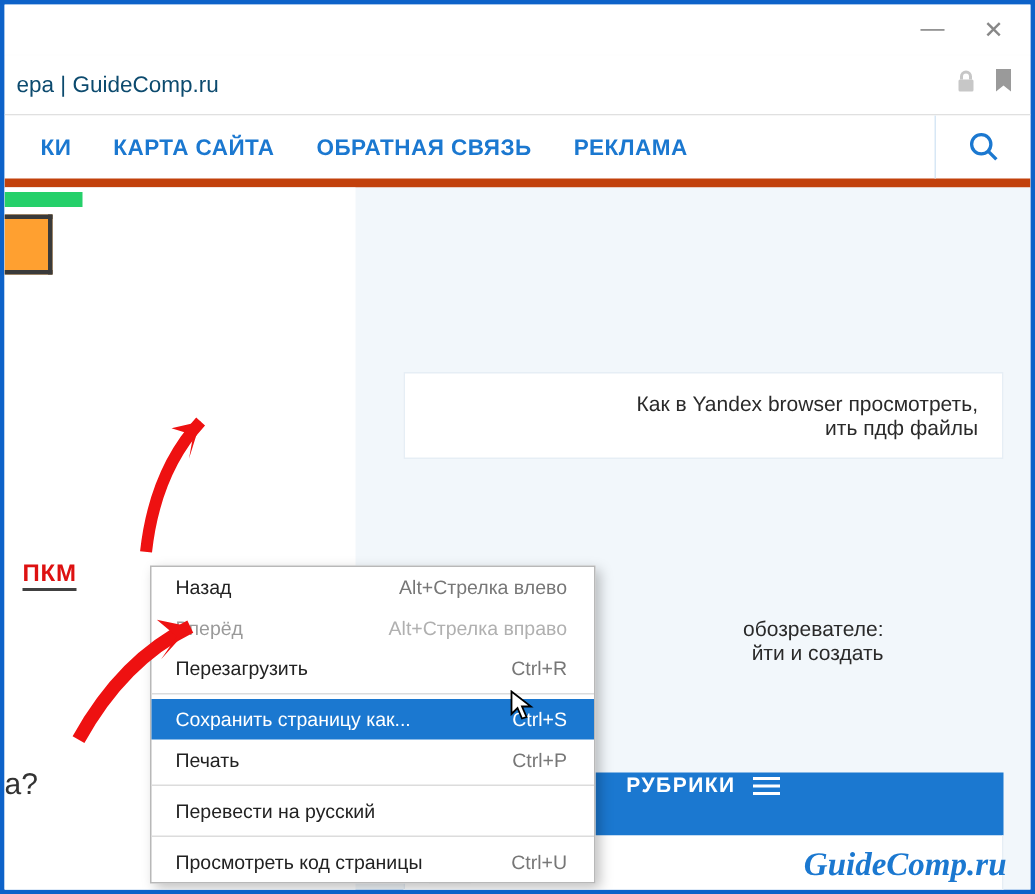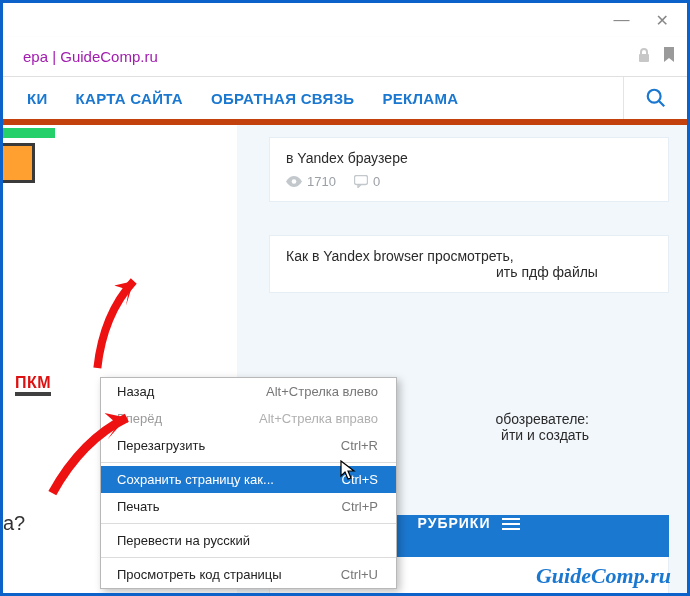--- a/index.html
+++ b/index.html
@@ -17,21 +17,21 @@
     padding-right: 18px; gap: 28px;
   }
   .win-btn { color: #888; cursor: pointer; }
   .addrbar {
     height: 40px; background: #fff;
     display: flex; align-items: center; justify-content: space-between;
     padding: 0 12px 0 0;
     border-bottom: 1px solid #e0e0e0;
     box-shadow: 0 1px 3px rgba(0,0,0,0.05);
   }
-  .addr-text { color: #a21caf; font-size: 15px; padding-left: 20px; }
+  .addr-text { color: #0c4a6e; font-size: 15px; padding-left: 8px; }
   .addr-icons { display: flex; gap: 12px; align-items: center; }
   .lock-icon, .bookmark-icon { color: #b0b0b0; }
   .nav {
     height: 48px; background: #fff;
     border-bottom: 6px solid #c2410c;
     display: flex; align-items: center;
     padding-left: 10px;
     position: relative;
   }
   .nav-item {
@@ -64,36 +64,36 @@
     border: 3px solid #3a3a3a;
     border-left: none;
   }
   .green-strip {
     position: absolute; left: 0; top: 3px; width: 52px; height: 10px;
     background: #25d06a;
   }
   .pkm-label {
     position: absolute; left: 12px; top: 249px;
     color: #d11; font-weight: bold; font-size: 16px;
-    border-bottom: 4px solid #404040;
+    border-bottom: 2px solid #404040;
     letter-spacing: 0.5px;
   }
   .qmark {
     position: absolute; left: 0; top: 387px;
     font-size: 20px; color: #333;
   }
   .article-card {
     position: absolute; right: 18px;
     width: 400px; background: #fff;
     border: 1px solid #e6eef5;
     padding: 12px 16px;
     font-size: 14px; color: #2a2a2a;
   }
   .card1 { top: 12px; }
-  .card2 { top: 110px; }
+  .card2 { top: 123px; text-align: right; }
   .card3 { top: 280px; }
   .stats { display: flex; gap: 18px; margin-top: 8px; color: #9aa0a6; font-size: 13px; align-items: center; }
   .stat { display: flex; align-items: center; gap: 5px; }
   .sidebar-widget {
     position: absolute; right: 18px; top: 390px;
     width: 400px;
   }
   .widget-head {
     background: #1b78d0; color: #fff;
     height: 42px; display: flex; align-items: flex-start; justify-content: center;
@@ -202,39 +202,20 @@
   </div>
 
   <div class="content">
     <div class="side-fragment">
       <div class="green-strip"></div>
       <div class="orange-box"></div>
       <div class="pkm-label">ПКМ</div>
       <div class="qmark">а?</div>
     </div>
 
-    <div class="article-card card1">
-      <div>в Yandex браузере</div>
-      <div class="stats">
-        <span class="stat">
-          <svg width="16" height="11" viewBox="0 0 16 11">
-              <path d="M8 0C3 0 0 5.5 0 5.5S3 11 8 11s8-5.5 8-5.5S13 0 8 0z" fill="#c3c8cd"></path>
-              <circle cx="8" cy="5.5" r="2.3" fill="#fff"></circle>
-            </svg>
-          <span>1710</span>
-        </span>
-        <span class="stat">
-          <svg width="14" height="13" viewBox="0 0 14 13">
-              <rect x="0.5" y="0.5" width="13" height="9" rx="2" fill="none" stroke="#c3c8cd" stroke-width="1.4"></rect>
-              <path d="M4 9.5 v3 l3-3" fill="none" stroke="#c3c8cd" stroke-width="1.4"></path>
-            </svg>
-          <span>0</span>
-        </span>
-      </div>
-    </div>
 
     <div class="article-card card2">
       <div>Как в Yandex browser просмотреть,</div>
       <div style="margin-left:210px;">ить пдф файлы</div>
     </div>
 
     <div class="article-card card3" style="width:240px; right:18px; border:none; background:transparent; padding:6px 0 6px 16px;">
       <div style="text-align:right; padding-right:80px;">обозревателе:</div>
       <div style="text-align:right; padding-right:80px;">йти и создать</div>
     </div>

